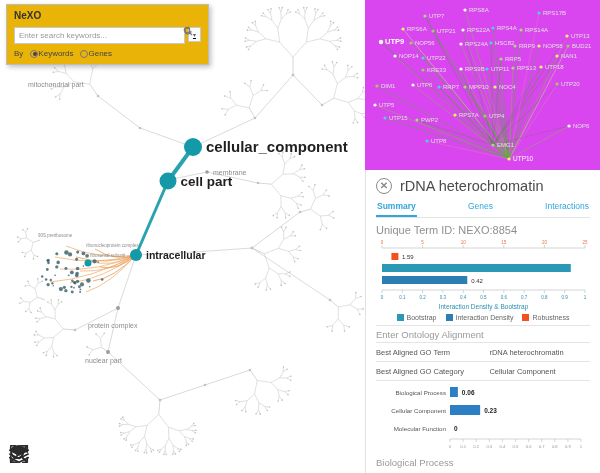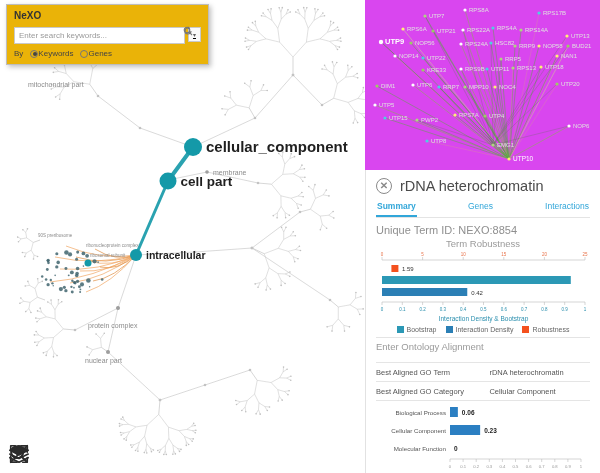--- a/index.html
+++ b/index.html
@@ -43,21 +43,21 @@
   .tabs { display:flex; gap:16px; margin-top:7px; border-bottom:1px solid #e4e4e4;justify-content:space-between; }
   .tab { font-size:8.5px; color:#31a6d9; padding:0 1px 4px 1px; cursor:pointer; }
   .tab.active { border-bottom:2px solid #31a6d9; font-weight:bold; }
   .term-id { font-size:11px; color:#8f8f8f; margin:6px 0 2px 0; }
   .sec-head { font-size:9.5px; color:#9a9a9a; margin:2px 0 1px 0; }
   .sec-head.center { text-align:center; }
   .legend-row { display:flex; align-items:center; justify-content:center; gap:9px; margin-top:-2px; }
   .legend-item { display:flex; align-items:center; gap:3px; font-size:7px; color:#666; }
   .legend-swatch { width:7px; height:7px; display:inline-block; }
   .hr { border-top:1px solid #e4e4e4; margin:4px 0 3px 0; }
-  .go-table { width:100%; margin-top:10px; }
+  .go-table { width:100%; margin-top:2px; }
   .go-row { display:grid; grid-template-columns:53% 47%; font-size:7.5px; color:#555;
     padding:4.5px 0; border-bottom:1px solid #e5e5e5; }
   .go-row:first-child { border-top:1px solid #e5e5e5; }
   .bp-head { margin-top:2px; }
 </style>
 </head>
 <body>
 
 <div class="app">
 
@@ -993,21 +993,20 @@
       <div class="det-header">
         <span class="close-circle">✕</span>
         <span class="det-title">rDNA heterochromatin</span>
       </div>
       <div class="tabs">
         <span class="tab active">Summary</span>
         <span class="tab">Genes</span>
         <span class="tab">Interactions</span>
       </div>
       <div class="term-id">Unique Term ID: NEXO:8854</div>
-      <div class="sec-head center">Term Robustness</div>
 
       <svg id="rob-svg" width="215" height="74" viewBox="0 0 215 74">
           <line x1="6" y1="10" x2="209" y2="10" stroke="#bbb" stroke-width="0.6"></line>
           <line x1="6" y1="10" x2="6" y2="7" stroke="#bbb" stroke-width="0.6"></line>
           <text x="6" y="5.5" font-size="4.5" fill="#e8734a" text-anchor="middle">0</text>
           <line x1="46.6" y1="10" x2="46.6" y2="7" stroke="#bbb" stroke-width="0.6"></line>
           <text x="46.6" y="5.5" font-size="4.5" fill="#e8734a" text-anchor="middle">5</text>
           <line x1="87.2" y1="10" x2="87.2" y2="7" stroke="#bbb" stroke-width="0.6"></line>
           <text x="87.2" y="5.5" font-size="4.5" fill="#e8734a" text-anchor="middle">10</text>
           <line x1="127.8" y1="10" x2="127.8" y2="7" stroke="#bbb" stroke-width="0.6"></line>

